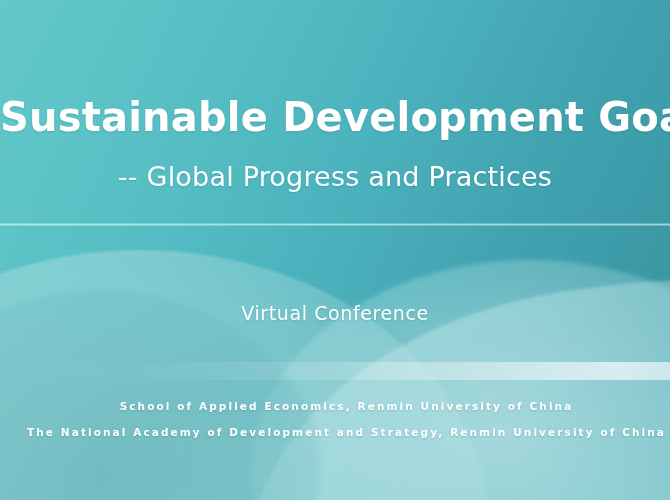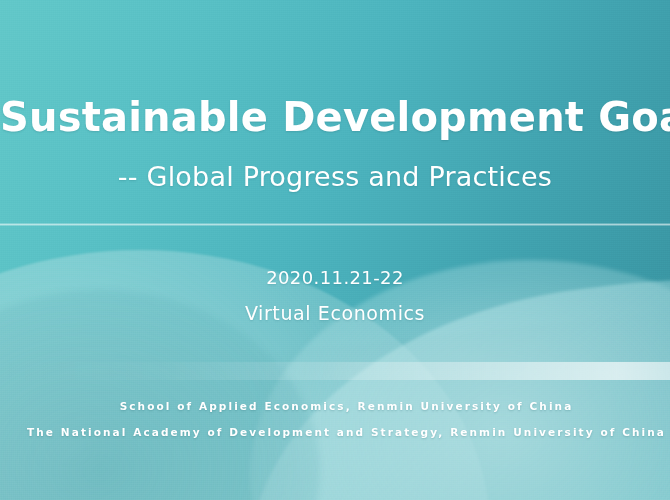--- a/index.html
+++ b/index.html
@@ -258,23 +258,22 @@
   <div class="grain"></div>
 
   <div class="content">
 
     <div class="title">Sustainable Development Goals 2020</div>
 
     <div class="subtitle">-- Global Progress and Practices</div>
 
     <div class="divider"></div>
 
-    <div class="event-date">2020.11.21-22</div>
-
-    <div class="event-mode">Virtual Economics</div>
+
+    <div class="event-mode">Virtual Conference</div>
 
     <div class="affiliations">
       <div class="affiliation-line">School of Applied Economics, Renmin University of China</div>
       <div class="affiliation-line">The National Academy of Development and Strategy, Renmin University of China</div>
     </div>
 
   </div>
 </div>
 
 </body></html>

